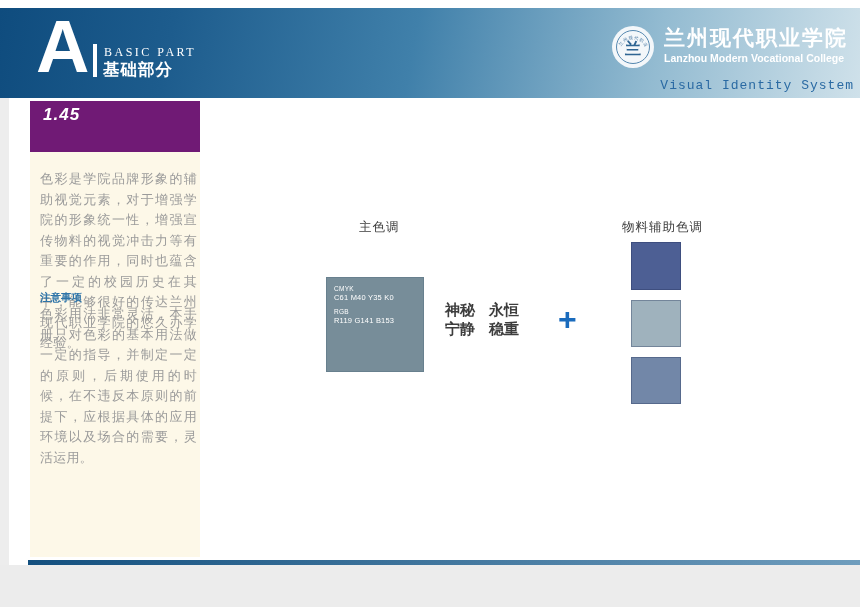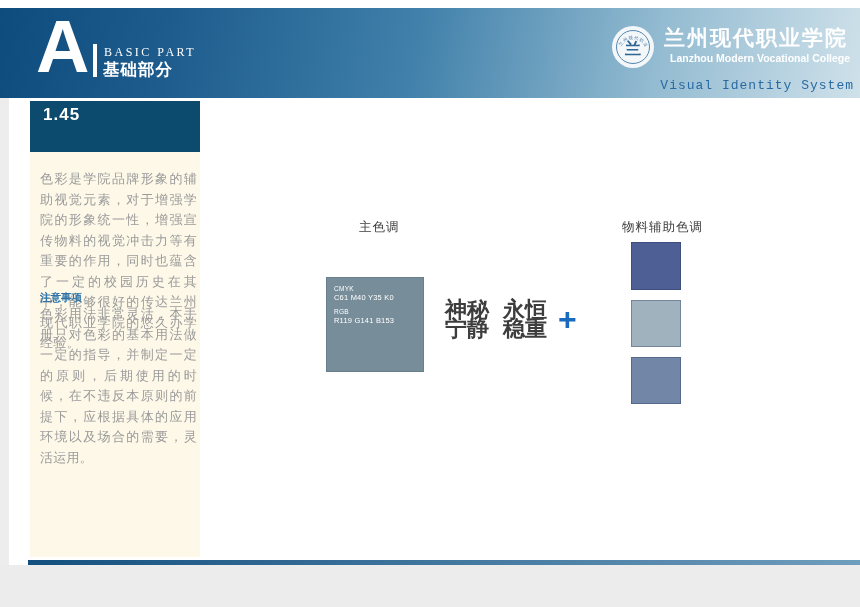--- a/index.html
+++ b/index.html
@@ -16,21 +16,21 @@
   .sec-en{position:absolute;left:104px;top:37px;color:#ffffff;
           font-family:Liberation Serif, serif;
           font-size:12px;letter-spacing:2.5px;}
   .sec-zh{position:absolute;left:103px;top:51px;color:#ffffff;font-size:16.5px;
           font-weight:bold;letter-spacing:1px;text-align:center;}
   .seal{position:absolute;left:611px;top:17px;width:44px;height:44px;}
   .col-zh{position:absolute;left:664px;top:16px;color:#ffffff;
           font-family:"DejaVu Serif","Liberation Serif",serif;
           font-size:21px;font-weight:bold;letter-spacing:2px;white-space:nowrap;}
   .col-en{position:absolute;left:664px;top:44px;color:#ffffff;font-size:10.5px;
-          font-weight:bold;white-space:nowrap;margin-left:6px;}
+          font-weight:bold;white-space:nowrap;}
   .vis-label{position:absolute;right:6px;top:70px;color:#2a6aa3;
              font-family:"Liberation Mono","DejaVu Sans Mono",monospace;
              font-size:13px;letter-spacing:1px;white-space:nowrap;}
 
   
   .left-strip{position:absolute;left:0;top:98px;width:9px;height:509px;background:#ededed;}
   .bottom-line{position:absolute;left:28px;top:560px;width:832px;height:5px;
                background:linear-gradient(to right,#14507f,#6f9dbd);}
   .bottom-gray{position:absolute;left:0;top:565px;width:860px;height:42px;background:#ececec;}
 
@@ -51,21 +51,21 @@
   
   .group-label{position:absolute;font-size:12.5px;color:#3b3b3b;letter-spacing:1px;}
   .primary-label{left:359px;top:219px;text-align:right;}
   .aux-label{left:622px;top:219px;}
   .primary-swatch{position:absolute;left:326px;top:277px;width:98px;height:95px;
                   border:1px solid #68808e;box-sizing:border-box;
                   padding:6px 12px 0 7px;color:#ffffff;}
   .sw-label{font-size:6.5px;line-height:9px;letter-spacing:0.3px;}
   .sw-value{font-size:7.5px;line-height:10px;letter-spacing:0.2px;}
   .sw-gap{height:4px;}
-  .keywords{position:absolute;left:445px;top:300px;color:#3d3d3d;font-size:22px;
+  .keywords{position:absolute;left:445px;top:300px;color:#3d3d3d;font-size:15px;
             font-weight:600;}
   .kw-line{display:flex;gap:14px;line-height:19px;white-space:nowrap;}
   .plus{position:absolute;left:558px;top:303px;color:#1a6bbd;font-size:32px;
         font-weight:bold;line-height:32px;}
   .aux-swatch{position:absolute;left:631px;width:50px;box-sizing:border-box;
               border:1px solid rgba(35,50,90,0.35);}
   .aux-1{top:242px;height:48px;}
   .aux-2{top:300px;height:47px;}
   .aux-3{top:357px;height:47px;}
 </style>
@@ -93,21 +93,21 @@
     <div class="col-zh">兰州现代职业学院</div>
     <div class="col-en">Lanzhou Modern Vocational College</div>
     <div class="vis-label">Visual Identity System</div>
   </div>
 
   <div class="left-strip"></div>
   <div class="bottom-gray"></div>
   <div class="bottom-line"></div>
 
   <div class="sidebar" style="background: rgb(253, 248, 232);">
-    <div class="gold-box" style="background: #0c4a6e;">
+    <div class="gold-box" style="background: #701a75; font-style: italic;">
       <div class="gold-num">1.45</div>
     </div>
     <div class="side-para intro">色彩是学院品牌形象的辅助视觉元素，对于增强学院的形象统一性，增强宣传物料的视觉冲击力等有重要的作用，同时也蕴含了一定的校园历史在其中，能够很好的传达兰州现代职业学院的悠久办学经验。</div>
     <div class="notes-title" style="color: rgb(46, 116, 168);">注意事项</div>
     <div class="side-para notes">色彩用法非常灵活，本手册只对色彩的基本用法做一定的指导，并制定一定的原则，后期使用的时候，在不违反本原则的前提下，应根据具体的应用环境以及场合的需要，灵活运用。</div>
   </div>
 
   <div class="group-label primary-label">主色调</div>
 
   <div class="primary-swatch" style="background: rgb(119, 141, 153);">

